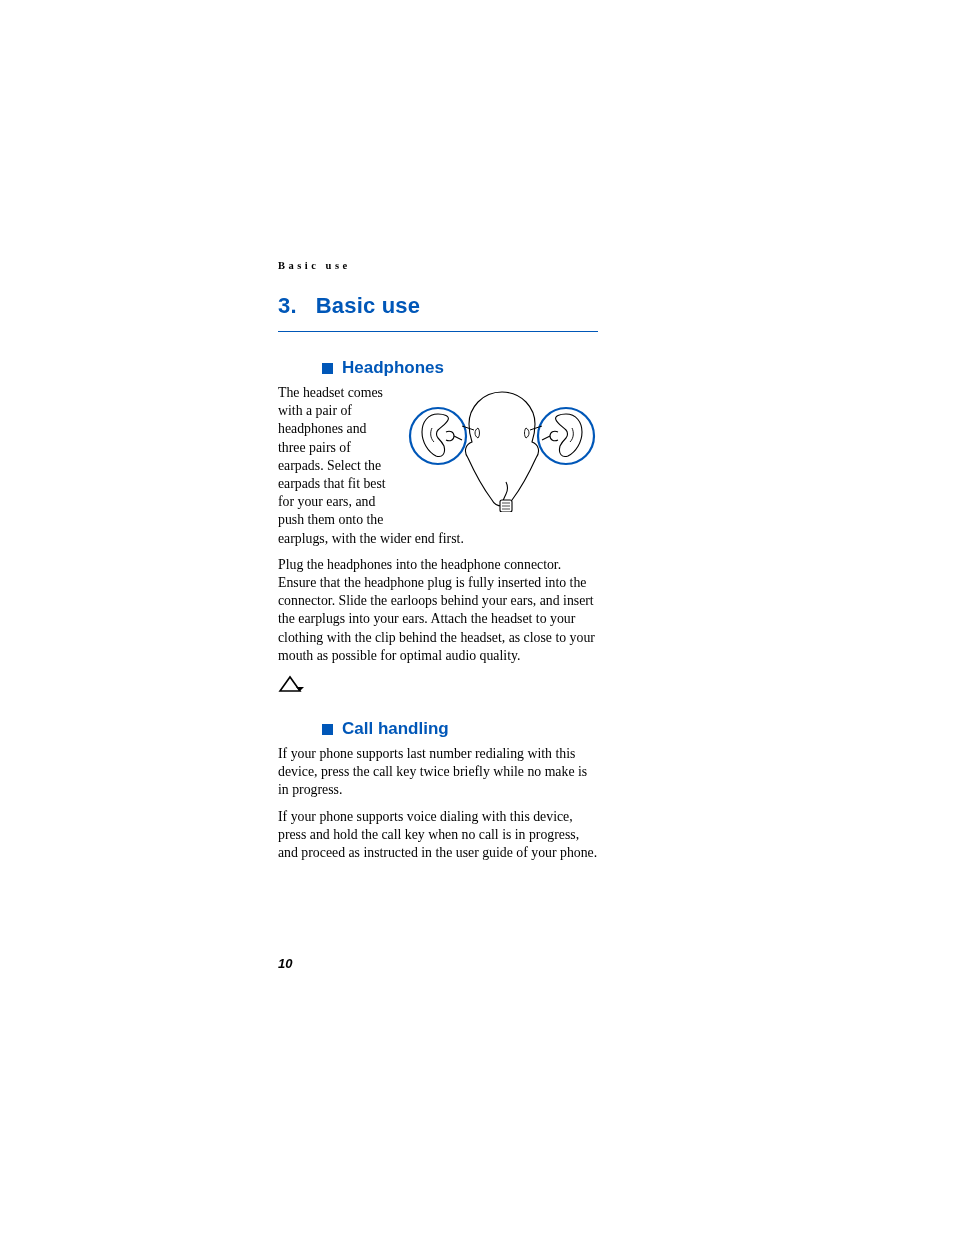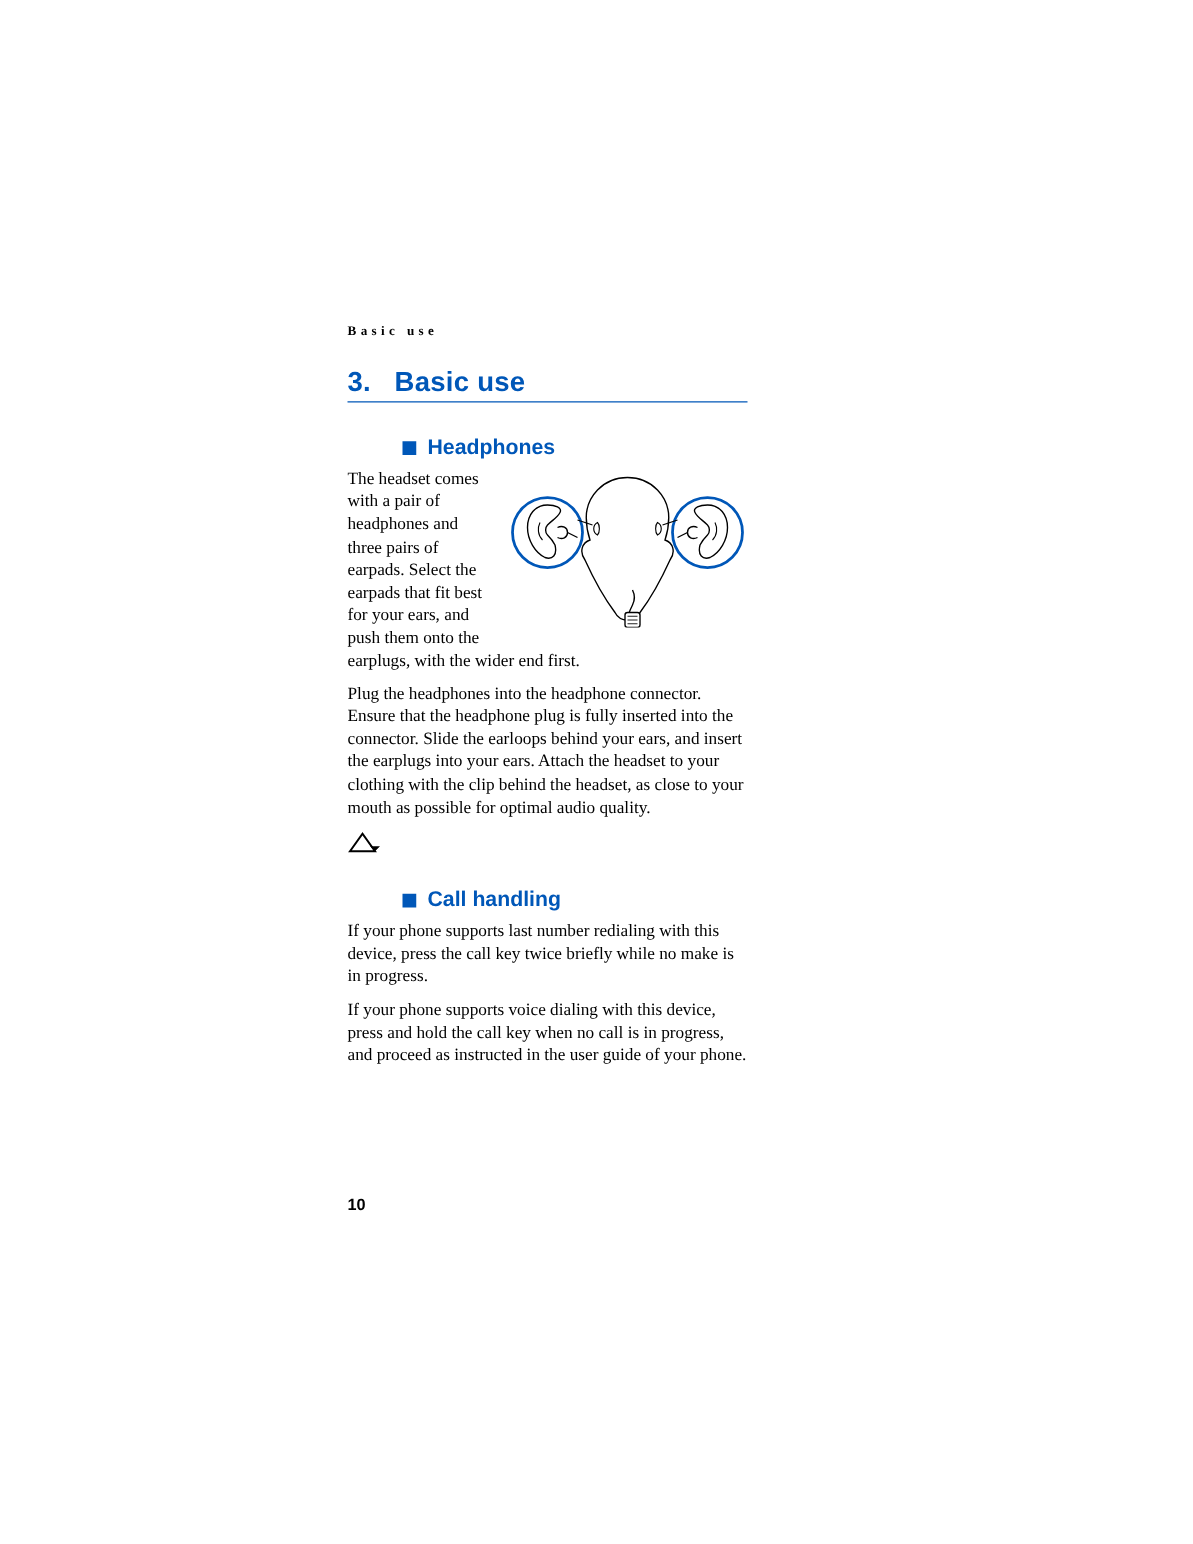--- a/index.html
+++ b/index.html
@@ -21,21 +21,21 @@
     letter-spacing: 3.5px;
     color: #000;
     margin-bottom: 22px;
   }
   .chapter-title {
     color: #0057b8;
     font-family: Arial, Helvetica, sans-serif;
     font-weight: bold;
     font-size: 22px;
     border-bottom: 1px solid #0057b8;
-    padding-bottom: 2px;
+    padding-bottom: 12px;
     margin-bottom: 26px;
     letter-spacing: 0.2px;
   }
   .section {
     margin-bottom: 20px;
   }
   .section-heading {
     color: #0057b8;
     font-family: Arial, Helvetica, sans-serif;
     font-weight: bold;
@@ -83,20 +83,21 @@
     font-size: 12.6px;
     line-height: 1.3;
   }
   .page-number {
     position: absolute;
     left: 278px;
     top: 956px;
     font-size: 13px;
     font-weight: bold;
     font-family: Arial, Helvetica, sans-serif;
+    font-style: italic;
   }
 </style>
 </head>
 <body>
 
 <div class="page">
 
   <div class="running-header">Basic use</div>
 
   <h1 class="chapter-title">

